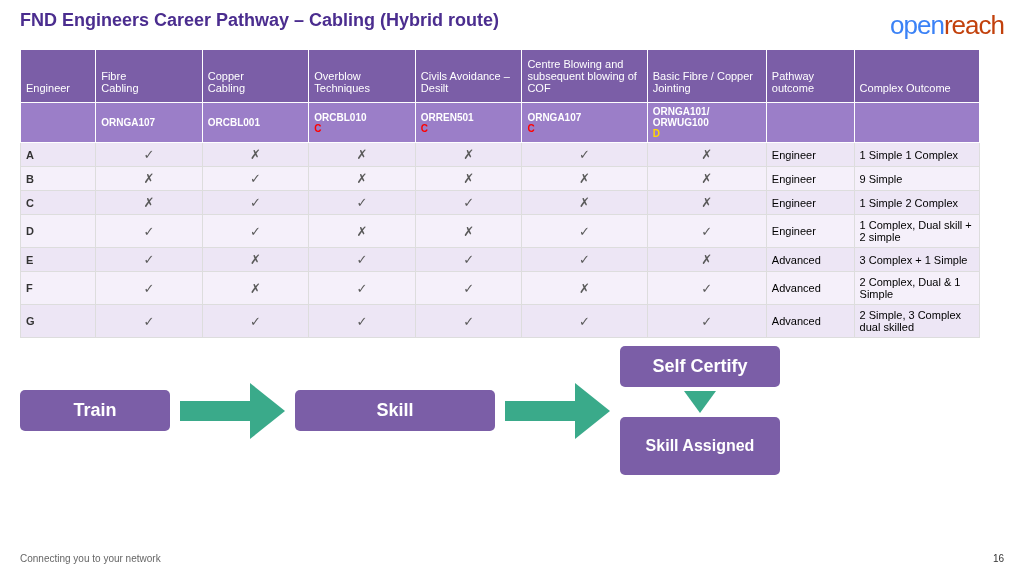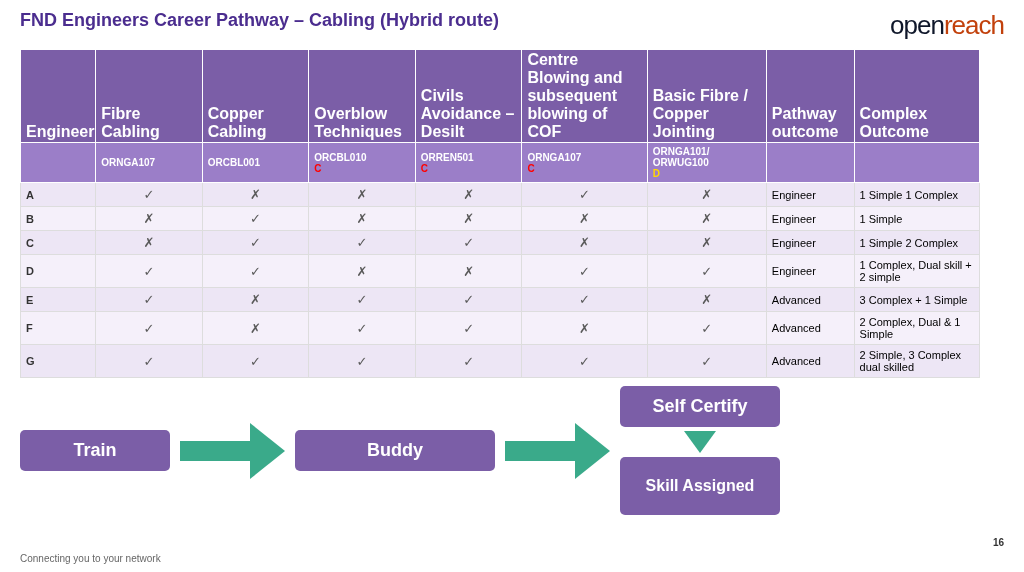--- a/index.html
+++ b/index.html
@@ -46,26 +46,26 @@
       font-size: 11px;
       table-layout: fixed;
     }
 
     thead tr {
       background-color: #7b5ea7;
       color: #fff;
     }
 
     thead th {
-      padding: 1px 5px;
+      padding: 8px 5px;
       text-align: left;
       vertical-align: bottom;
       border: 1px solid #fff;
-      font-weight: bold;
-      font-size: 16px;
+      font-weight: normal;
+      font-size: 11px;
     }
 
     .code-row {
       background-color: #9b7ec8;
       color: #fff;
       font-weight: bold;
     }
 
     .code-row td {
       padding: 3px 5px;
@@ -171,43 +171,42 @@
     .footer-text {
       position: absolute;
       bottom: 8px;
       left: 20px;
       font-size: 10px;
       color: #666;
     }
 
     .page-num {
       position: absolute;
-      bottom: 24px;
+      bottom: 8px;
       right: 20px;
       font-size: 10px;
       color: #333;
-      font-weight: bold;
     }
 
     .bottom-flex {
       display: flex;
       align-items: center;
       margin-top: 8px;
       flex-wrap: nowrap;
     }
   </style>
 </head>
 <body>
 
 <div class="page">
 
   <div class="title">FND Engineers Career Pathway – Cabling (Hybrid route)</div>
 
   <div class="openreach-logo">
-    <span style="color:#0f172a">open</span><span style="color:#c2410c">reach</span>
+    <span style="color:#3b82f6">open</span><span style="color:#c2410c">reach</span>
   </div>
 
   <table>
     <thead>
       <tr>
         <th style="width:60px">Engineer</th>
         <th style="width:85px">Fibre<br>Cabling</th>
         <th style="width:85px">Copper<br>Cabling</th>
         <th style="width:85px">Overblow Techniques</th>
         <th style="width:85px">Civils Avoidance – Desilt</th>
@@ -242,21 +241,21 @@
         </tr>
         <tr>
           <td style="text-align: left;">B</td>
           <td><span class="cross">✗</span></td>
           <td><span class="check">✓</span></td>
           <td><span class="cross">✗</span></td>
           <td><span class="cross">✗</span></td>
           <td><span class="cross">✗</span></td>
           <td><span class="cross">✗</span></td>
           <td style="text-align: left;">Engineer</td>
-          <td style="text-align: left;">1 Simple</td>
+          <td style="text-align: left;">9 Simple</td>
         </tr>
         <tr>
           <td style="text-align: left;">C</td>
           <td><span class="cross">✗</span></td>
           <td><span class="check">✓</span></td>
           <td><span class="check">✓</span></td>
           <td><span class="check">✓</span></td>
           <td><span class="cross">✗</span></td>
           <td><span class="cross">✗</span></td>
           <td style="text-align: left;">Engineer</td>
@@ -308,21 +307,21 @@
         </tr>
       </tbody>
   </table>
 
   <div class="bottom-flex">
     <div class="bottom-btn" style="min-width:150px">Train</div>
     <div class="green-arrow">
       <div class="green-arrow-body"></div>
       <div class="green-arrow-head"></div>
     </div>
-    <div class="bottom-btn" style="min-width:200px; text-align:center">Buddy</div>
+    <div class="bottom-btn" style="min-width:200px; text-align:center">Skill</div>
     <div class="green-arrow">
       <div class="green-arrow-body"></div>
       <div class="green-arrow-head"></div>
     </div>
     <div class="self-certify-col">
       <div class="bottom-btn" style="min-width:160px">Self Certify</div>
       <div class="down-arrow"></div>
       <div class="skill-assigned-btn">Skill Assigned</div>
     </div>
   </div>

